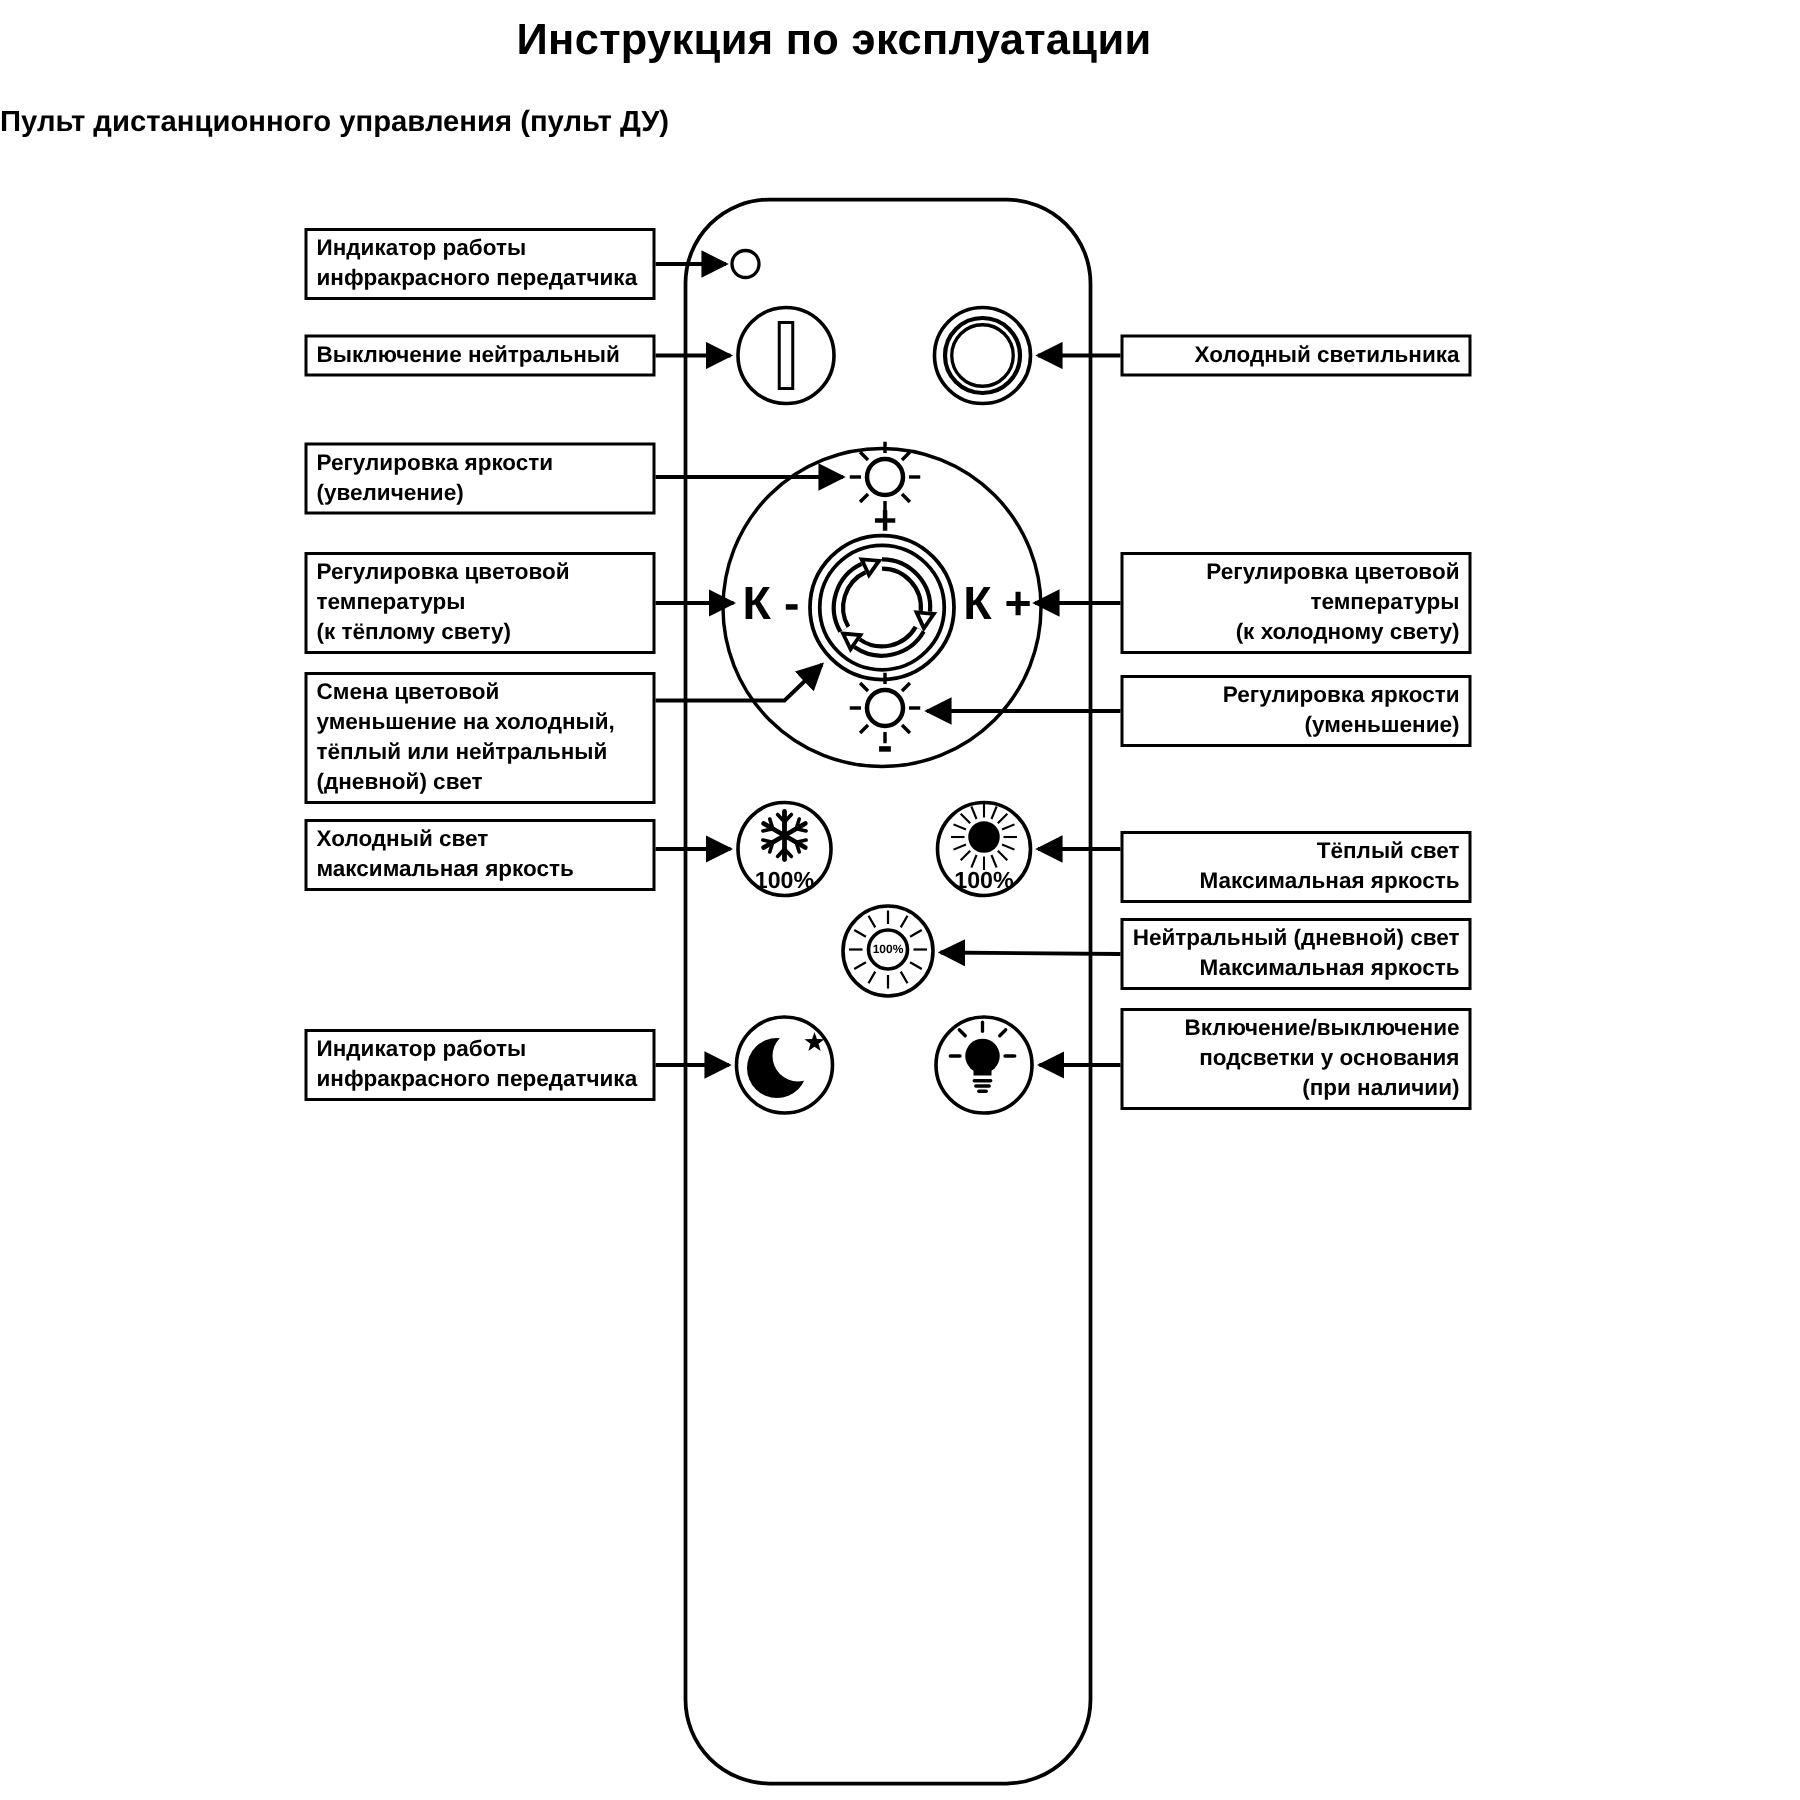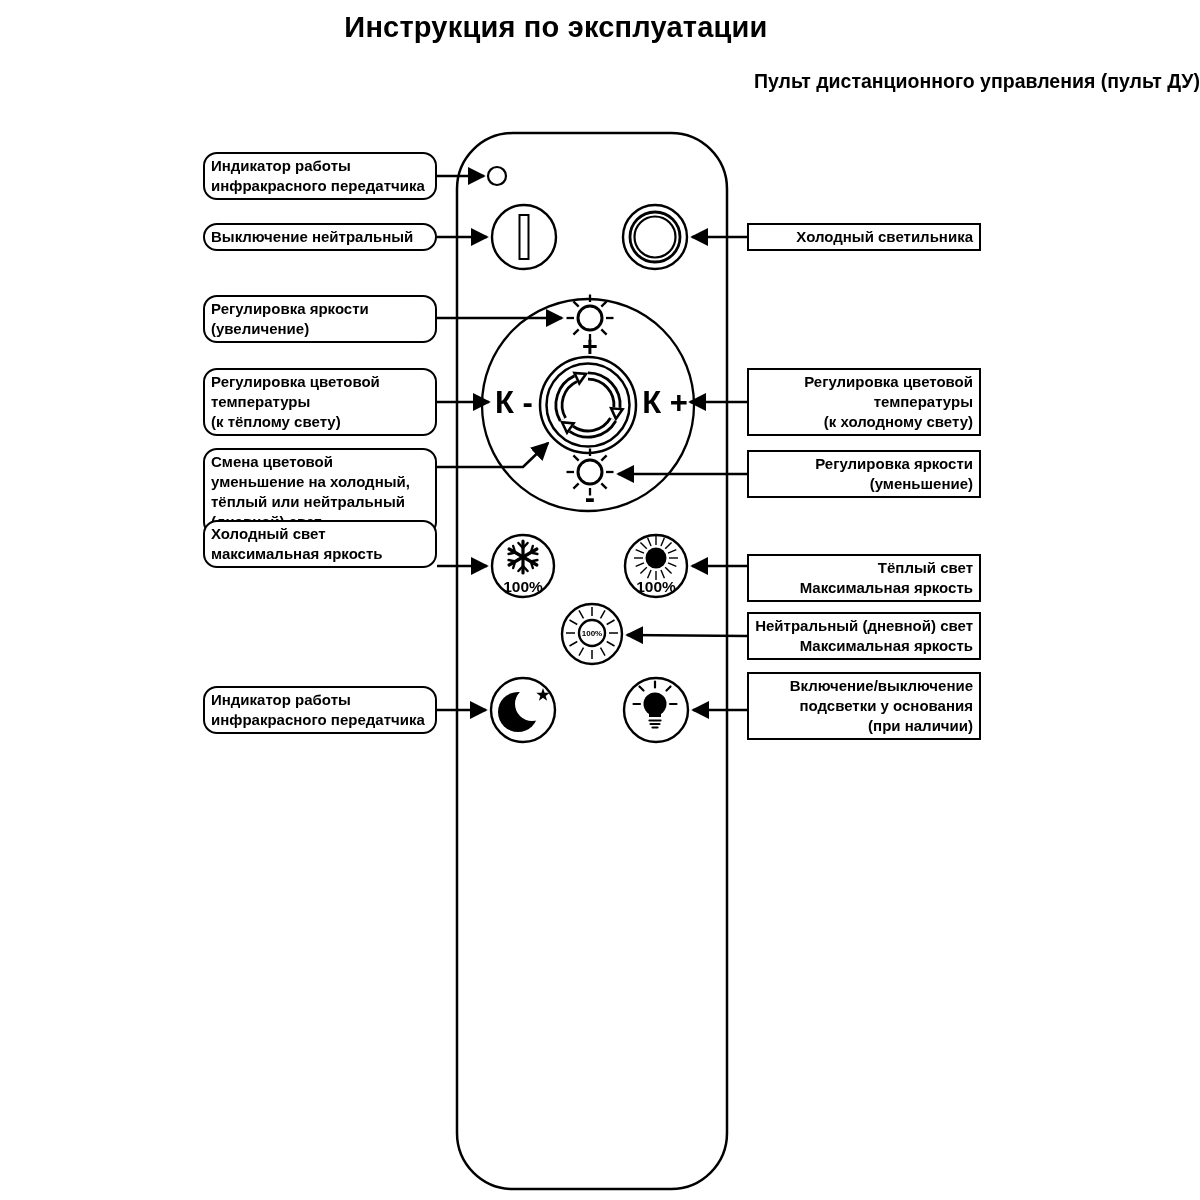--- a/index.html
+++ b/index.html
@@ -1,21 +1,21 @@
 <!DOCTYPE html>
 <html><head>
 <meta charset="utf-8">
 <style>
   html,body{margin:0;padding:0;background:#fff;}
   body{width:1200px;height:1200px;position:relative;font-family:"Liberation Sans",sans-serif;color:#000;overflow:hidden;}
   .title{position:absolute;top:11px;left:0;width:1112px;text-align:center;font-size:29px;font-weight:bold;letter-spacing:.2px;}
-  .subtitle{position:absolute;top:70px;left:0;width:1200px;text-align:right;font-size:19.5px;font-weight:bold;}
+  .subtitle{position:absolute;top:70px;left:0;width:1200px;text-align:left;font-size:19.5px;font-weight:bold;}
   .callout{position:absolute;box-sizing:border-box;width:234px;border:2px solid #000;background:#fff;
            font-size:15px;font-weight:bold;line-height:1.33;padding:2px 6px;white-space:pre;}
-  .callout.left-col{left:203px;text-align:left;border-radius:14px;}
+  .callout.left-col{left:203px;text-align:left;}
   .callout.right-col{left:747px;text-align:right;}
   svg.overlay{position:absolute;left:0;top:0;pointer-events:none;}
   svg .stroked{fill:none;stroke:#000;}
   svg text{font-family:"Liberation Sans",sans-serif;font-weight:bold;fill:#000;}
 </style>
 </head>
 <body>
 
 <div class="title">Инструкция по эксплуатации</div>
 <div class="subtitle">Пульт дистанционного управления (пульт ДУ)</div>
@@ -25,21 +25,21 @@
 <div class="callout left-col" style="top:223px">Выключение нейтральный</div>
 <div class="callout left-col" style="top:295px">Регулировка яркости
 (увеличение)</div>
 <div class="callout left-col" style="top:368px">Регулировка цветовой
 температуры
 (к тёплому свету)</div>
 <div class="callout left-col" style="top:448px">Смена цветовой
 уменьшение на холодный,
 тёплый или нейтральный
 (дневной) свет</div>
-<div class="callout left-col" style="top:520px">Холодный свет
+<div class="callout left-col" style="top:546px">Холодный свет
 максимальная яркость</div>
 <div class="callout left-col" style="top:686px">Индикатор работы
 инфракрасного передатчика</div>
 
 <div class="callout right-col" style="top:223px">Холодный светильника</div>
 <div class="callout right-col" style="top:368px">Регулировка цветовой
 температуры
 (к холодному свету)</div>
 <div class="callout right-col" style="top:450px">Регулировка яркости
 (уменьшение)</div>

